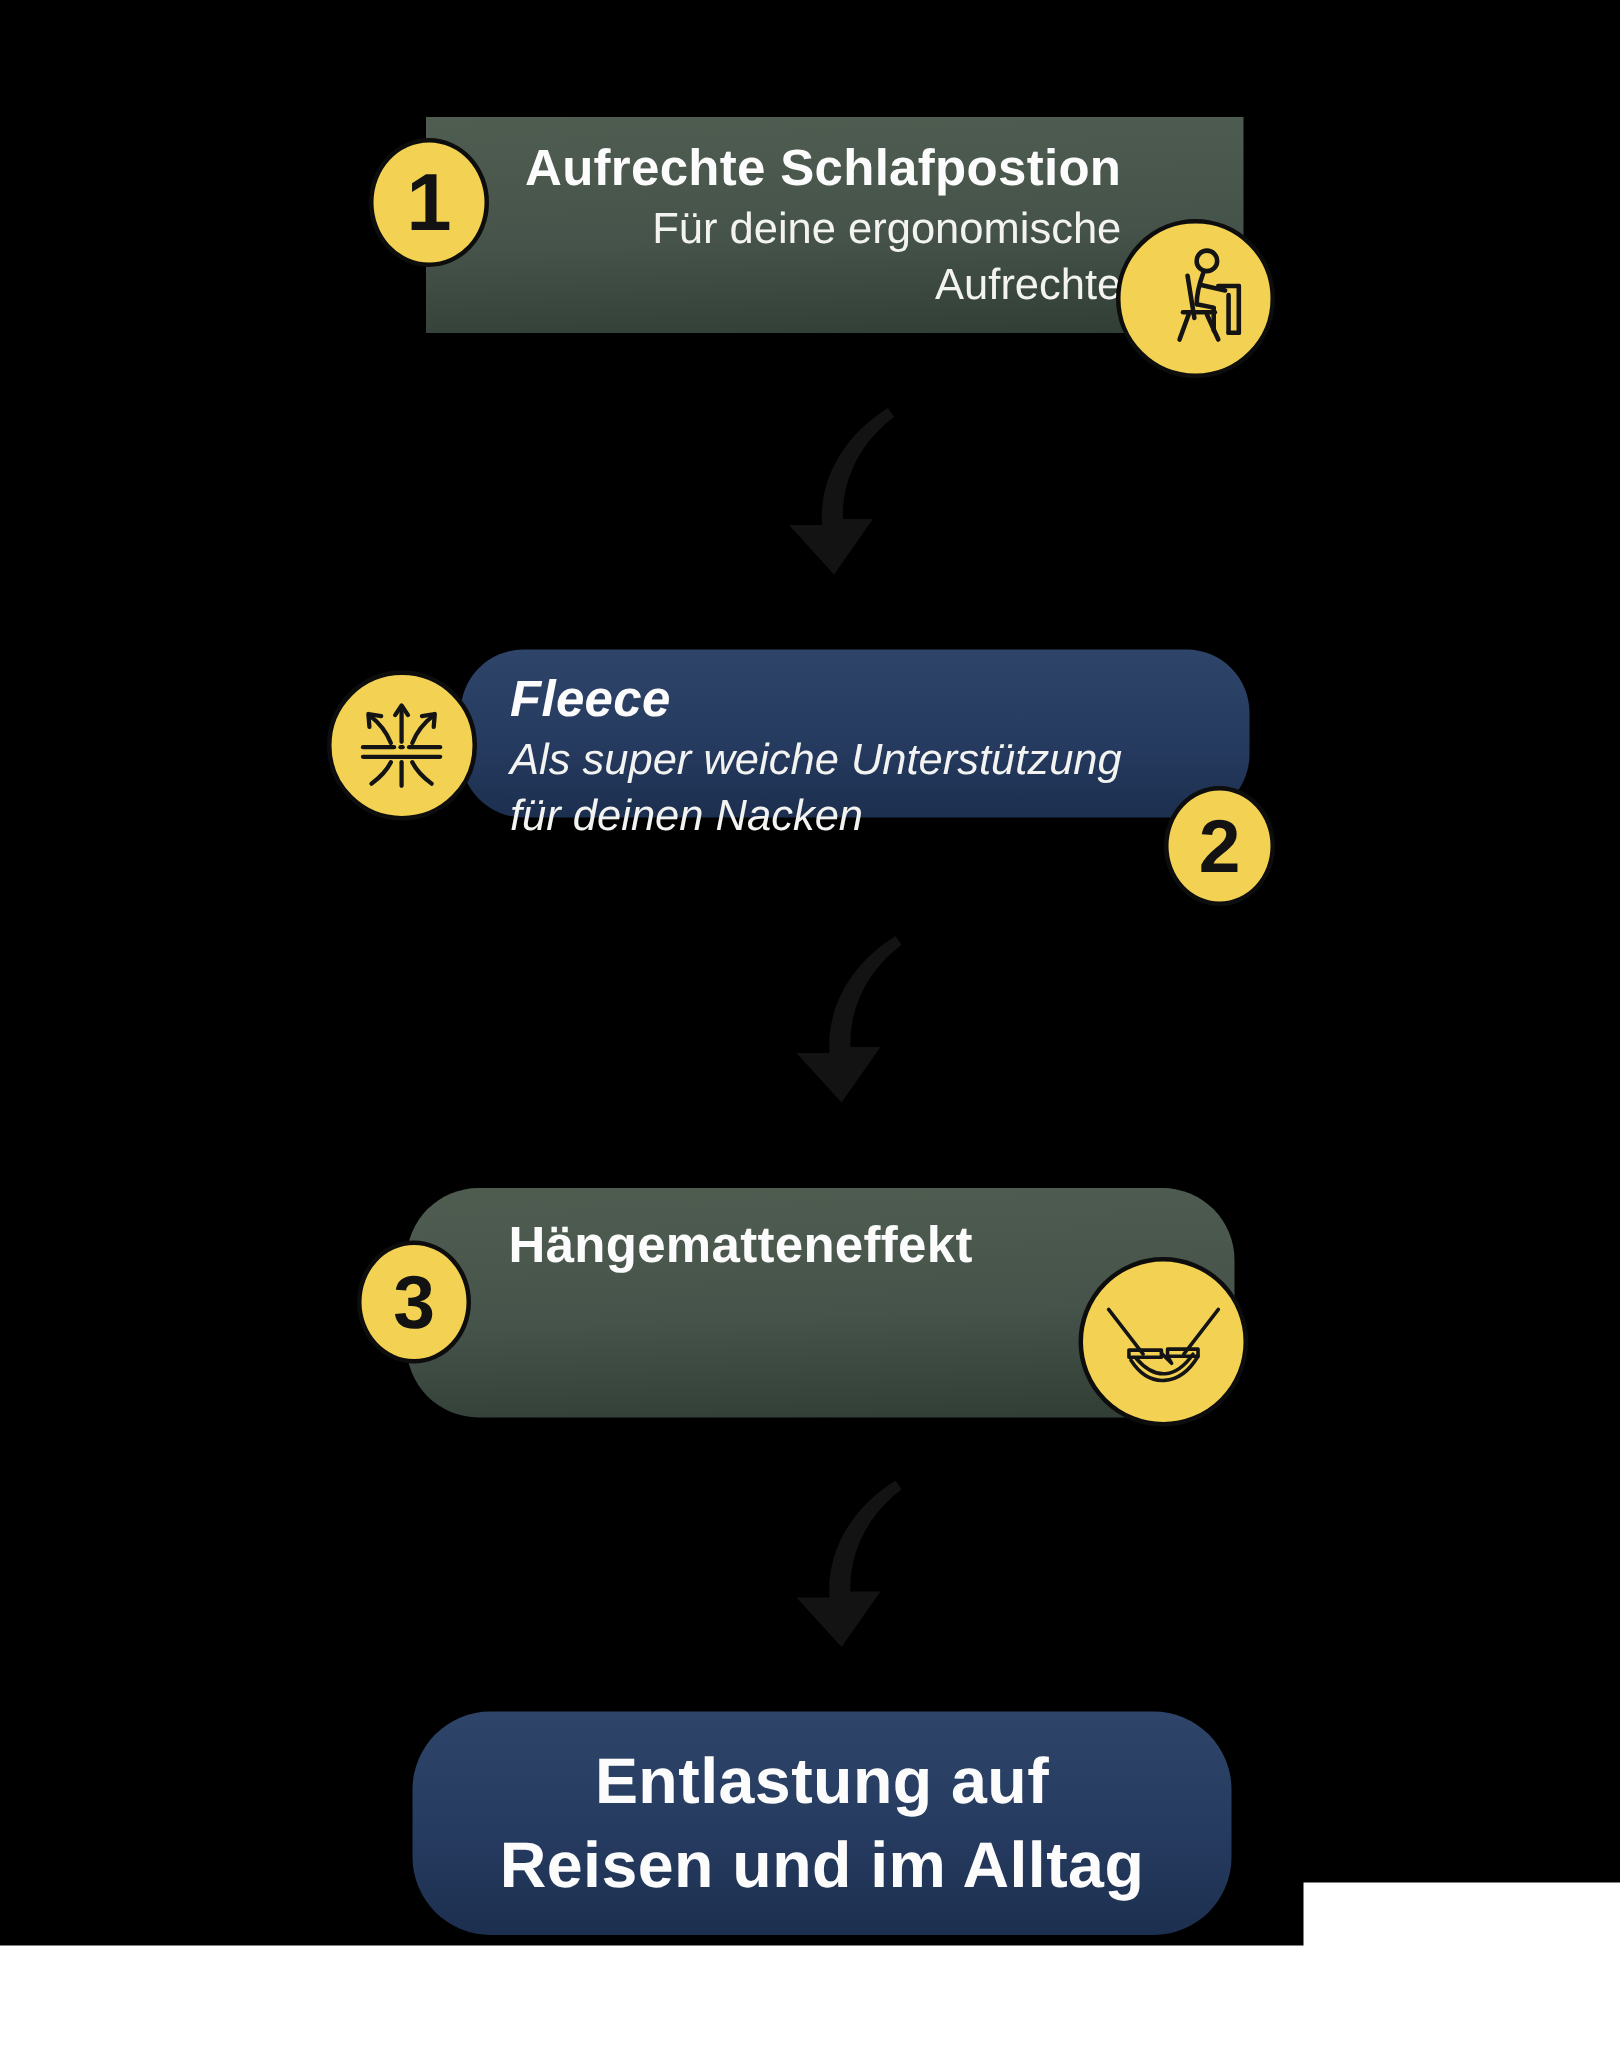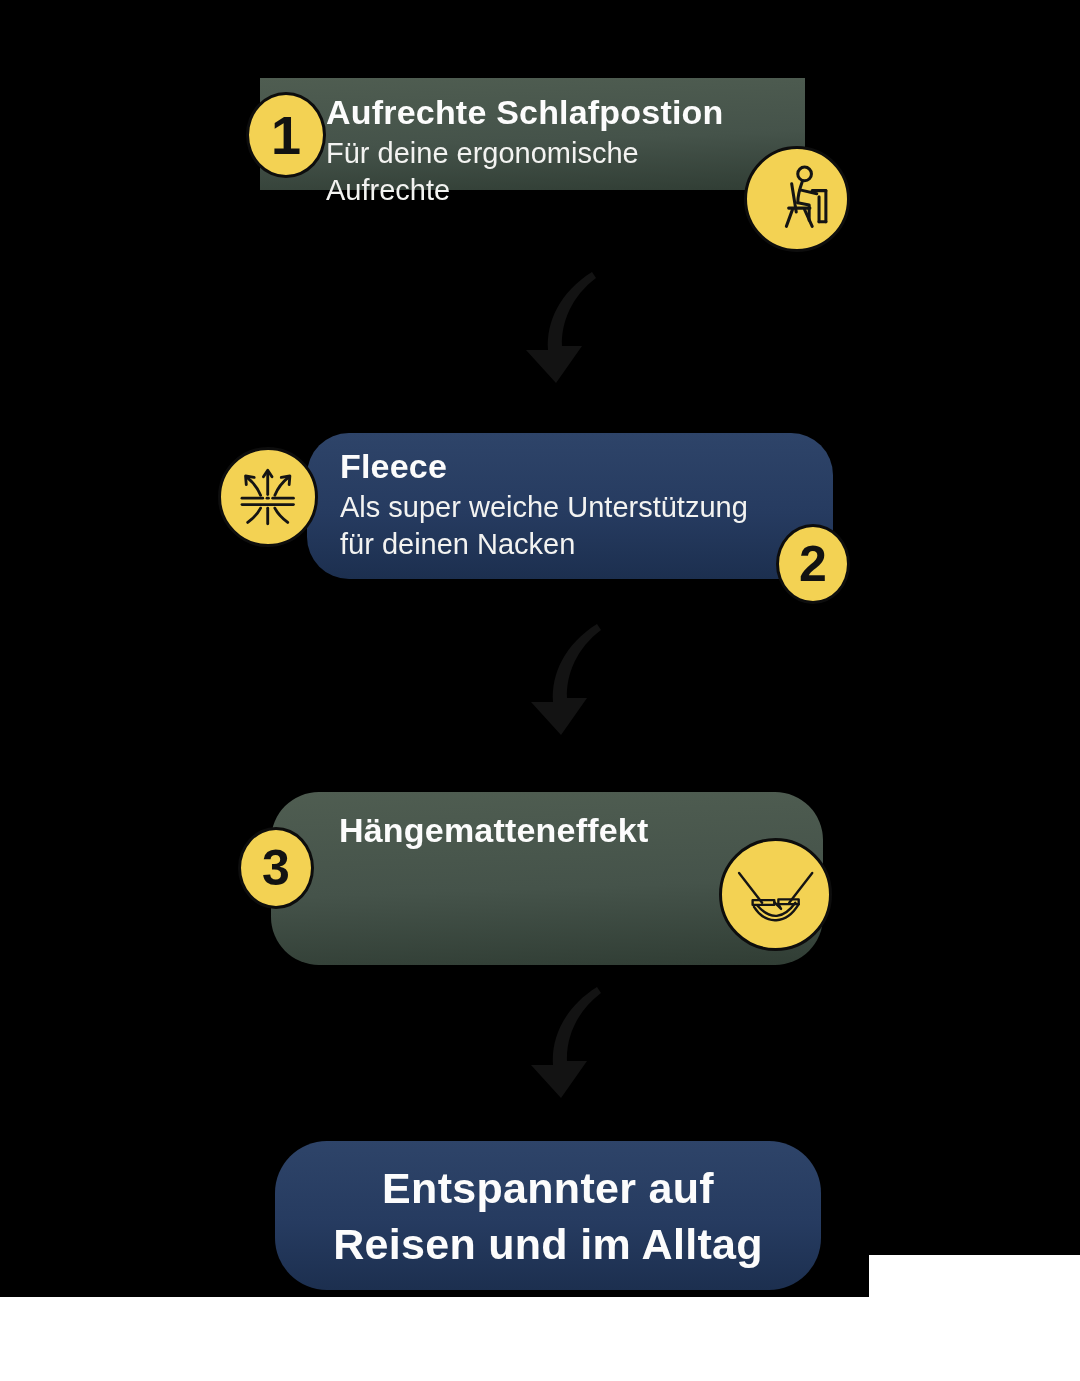--- a/index.html
+++ b/index.html
@@ -12,23 +12,23 @@
   .canvas{ position:relative; width:1080px; height:1381px; background:#000000; }
 
   
   .white-strip{ position:absolute; left:0; top:1297px; width:1080px; height:84px; background:#ffffff; }
   .white-notch{ position:absolute; left:869px; top:1255px; width:211px; height:43px; background:#ffffff; }
 
   .card{ position:absolute; color:#fafafa; }
   .card-green{ background:linear-gradient(178deg,#4f5d51 0%,#45534a 55%,#303d34 100%); }
   .card-blue{ background:linear-gradient(180deg,#2e4469 0%,#263b60 55%,#1c2f4f 100%); }
 
-  .card1{ left:260px; top:78px;  width:545px; height:112px; border-radius:0; }
-  .card2{ left:307px; top:433px; width:526px; height:146px; border-radius:42px; }
-  .card3{ left:271px; top:792px; width:552px; height:173px; border-radius:48px; }
+  .card1{ left:284px; top:78px;  width:545px; height:144px; border-radius:0;text-align:right; }
+  .card2{ left:307px; top:433px; width:526px; height:112px; border-radius:42px;font-style:italic; }
+  .card3{ left:271px; top:792px; width:552px; height:153px; border-radius:48px; }
   .card4{ left:275px; top:1141px; width:546px; height:149px; border-radius:52px;
           display:flex; align-items:center; justify-content:center; text-align:center; }
 
   .card-text{ position:absolute; }
   .card1 .card-text{ left:66px; top:13px; }
   .card2 .card-text{ left:33px; top:12px; }
   .card3 .card-text{ left:68px; top:17px; }
 
   .card-title{
     margin:0; font-size:34px; font-weight:800; letter-spacing:0.2px;
@@ -165,17 +165,17 @@
         <path d="M33,66 C52,88 72,86 89,62"></path>
       </g>
     </svg>
   </div>
 
   <svg class="arrow arrow3" viewBox="0 0 110 115">
     <path d="M92,2 C60,22 46,52 48,80 L26,80 L56,113 L82,76 L62,76 C61,52 72,26 96,8 Z"></path>
   </svg>
 
   <section class="card card-blue card4">
-    <div class="conclusion-text">Entspannter auf
+    <div class="conclusion-text">Entlastung auf
 Reisen und im Alltag</div>
   </section>
 
 </div>
 
 </body></html>

